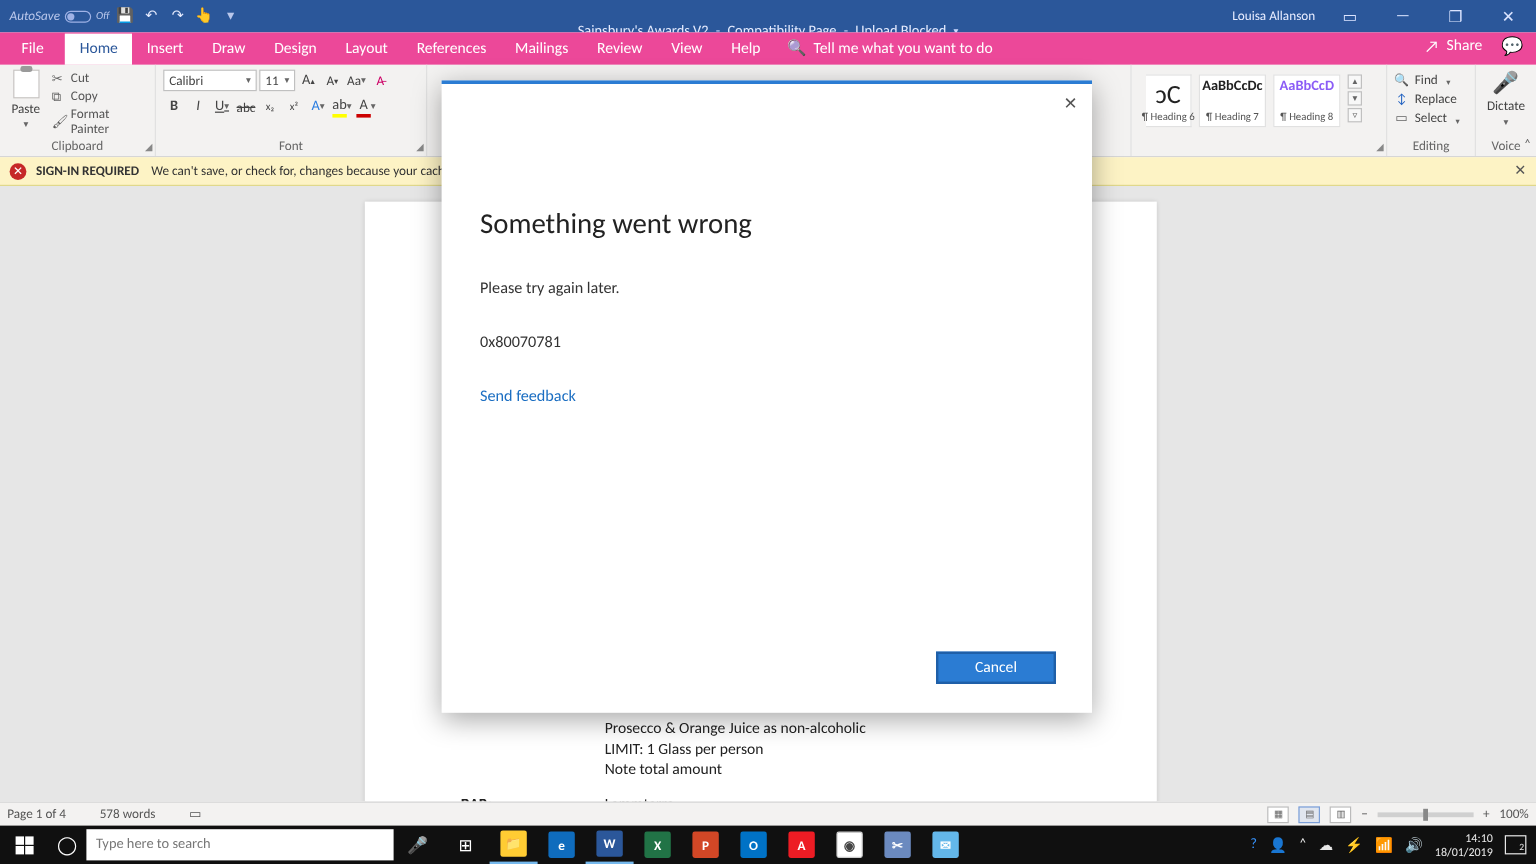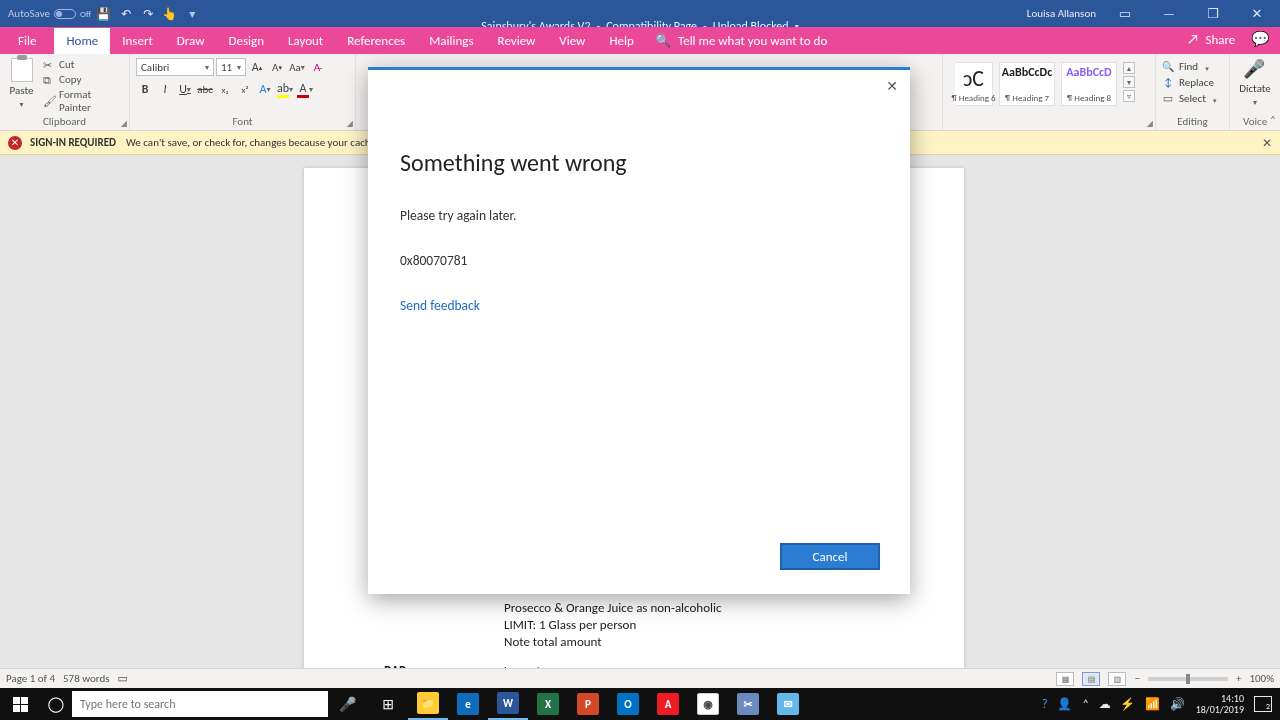--- a/index.html
+++ b/index.html
@@ -9,21 +9,21 @@
   .titlebar {
     height: 27px;
     background: #2b579a;
     color: #e7ecff;
     display: flex;
     align-items: center;
     font-size: 11px;
     position: relative;
   }
   .titlebar .left-cluster { display:flex; align-items:center; gap:4px; padding-left:8px; height:100%; }
-  .autosave-pill { display:flex; align-items:center; gap:4px; color:#b9c7eb; font-size:11px; }
+  .autosave-pill { display:flex; align-items:center; gap:4px; color:#b9c7eb; font-size:11px;font-style:italic; }
   .autosave-toggle { width:22px; height:10px; border:1px solid #9fb2e6; border-radius:6px; display:inline-block; position:relative; }
   .autosave-toggle::before { content:""; position:absolute; width:6px; height:6px; border-radius:50%; background:#9fb2e6; top:1px; left:1px;}
   .qat-btn { width:18px; height:18px; display:flex; align-items:center; justify-content:center; color:#e7ecff; font-size:12px;}
   .qat-btn.sep { color:#b9c7eb;}
   .titlebar .docname { position:absolute; left:50%; transform:translateX(-50%); display:flex; gap:6px; align-items:center; color:#e7ecff; font-size:12px;margin-top:24px;}
   .titlebar .docname .sep { color:#cdd8ff; }
   .titlebar .right-cluster { margin-left:auto; display:flex; align-items:center; gap:14px; padding-right:8px; height:100%;}
   .winbtn { width:30px; text-align:center; font-size:13px; color:#dbe4ff;}
 
   
@@ -161,21 +161,21 @@
     top:67px;
     width:542px;
     height:527px;
     background:#fff;
     border-top:3px solid #2b7cd3;
     box-shadow:0 6px 22px rgba(0,0,0,0.35);
     z-index:50;
     padding:0;
   }
   .modal .close-x{ position:absolute; top:8px; right:12px; font-size:14px; color:#555;}
-  .modal-body{ padding:78px 32px 20px 32px; font-size:13px; color:#333;}
+  .modal-body{ padding:102px 32px 20px 32px; font-size:13px; color:#333;}
   .modal-title{ font-size:24px; font-weight:400; color:#222; margin-bottom:30px;}
   .modal-line{ margin-bottom:28px; font-size:13.5px;}
   .modal-link{ color:#1b6ec2;}
   .modal-footer{ position:absolute; bottom:24px; right:30px;}
   .cancel-btn{
     width:100px; height:27px;
     background:#2b7cd3;
     border:2px solid #1f5fa8;
     color:#fff;
     font-size:13px;
@@ -189,21 +189,21 @@
     left:0; right:0;
     height:20px;
     background:#f3f2f1;
     border-top:1px solid #d6d6d6;
     display:flex;
     align-items:center;
     font-size:11px;
     color:#555;
     padding:0 6px;
   }
-  .statusbar .sb-left{ display:flex; gap:8px; align-items:flex-end;}
+  .statusbar .sb-left{ display:flex; gap:28px; align-items:flex-end;}
   .statusbar .sb-right{ margin-left:auto; display:flex; gap:8px; align-items:center;}
   .viewbtn{ width:18px; height:14px; border:1px solid #bbb; background:#fff; font-size:8px; display:flex; align-items:center; justify-content:center; color:#666;}
   .viewbtn.active{ background:#e1e6ef; border-color:#7a9ed8;}
   .zoom-track{ width:80px; height:4px; background:#d0d0d0; position:relative;}
   .zoom-thumb{ position:absolute; top:-3px; left:38px; width:4px; height:10px; background:#888;}
   .zoom-minus, .zoom-plus{ font-size:11px; color:#555;}
 
   
   .taskbar{
     position:absolute;

